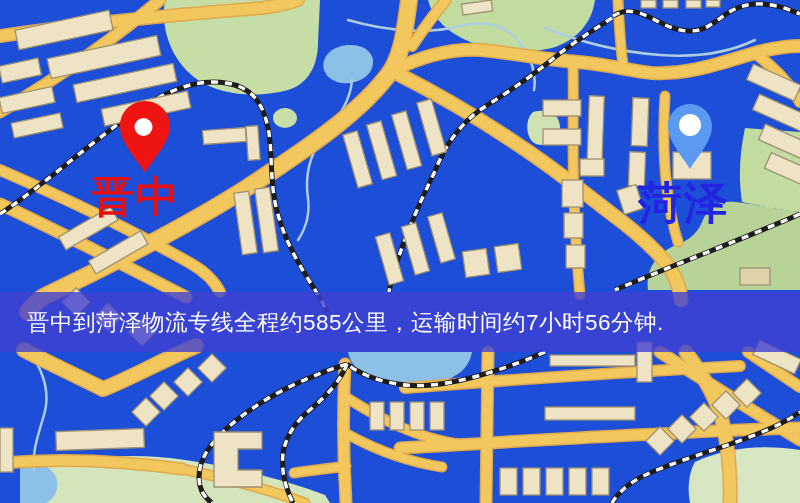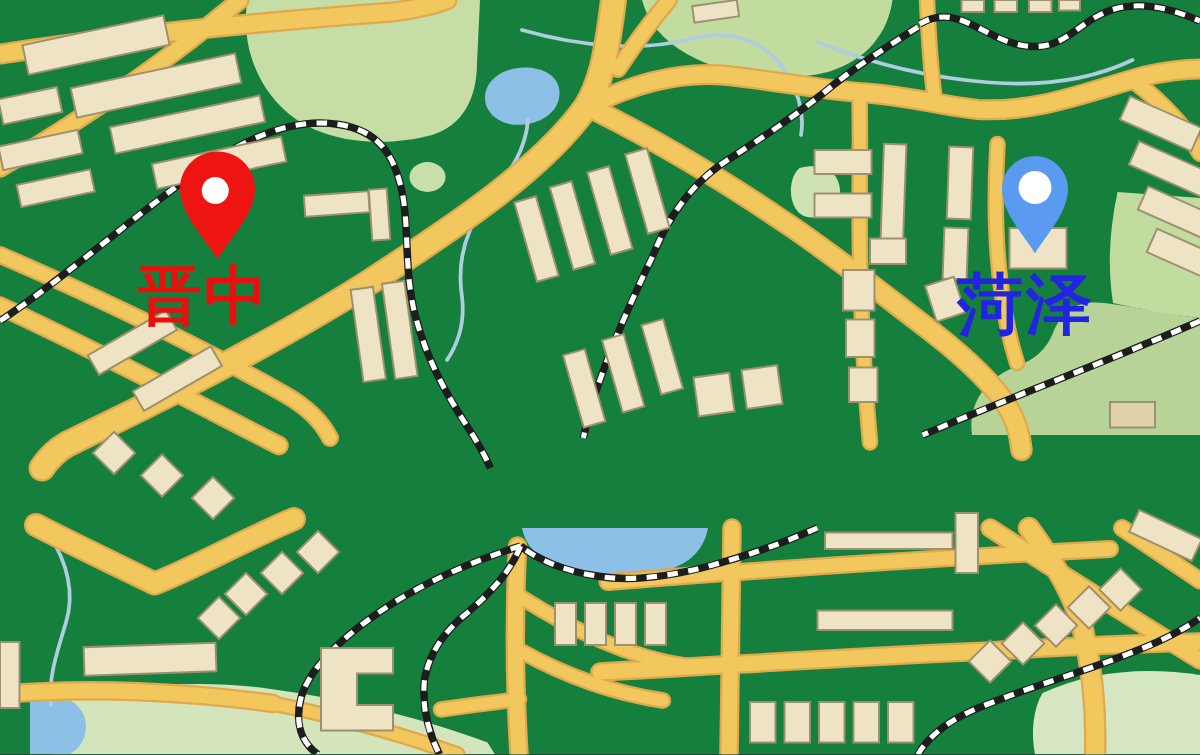--- a/index.html
+++ b/index.html
@@ -1,18 +1,18 @@
 <!DOCTYPE html>
 <html><head>
 <meta charset="utf-8">
 <style>
   html,body{margin:0;padding:0;background:#222;}
   .screen{
     position:relative;width:800px;height:503px;overflow:hidden;
-    background:#15803d;font-family:"Liberation Sans",sans-serif;text-decoration:underline;
+    background:#1d4ed8;font-family:"Liberation Sans",sans-serif;text-decoration:underline;
   }
   svg{position:absolute;left:0;top:0;}
   
   .park{stroke:none;}
   .water{fill:#8cc0e6;stroke:none;}
   .stream{fill:none;stroke:#aecde0;stroke-width:2.5;stroke-linecap:round;}
   #casings path{fill:none;stroke:#dfa94c;stroke-linecap:round;stroke-linejoin:round;}
   #roads path{fill:none;stroke:#f2c75e;stroke-linecap:round;stroke-linejoin:round;}
   #rails path{fill:none;stroke:#1d1d1d;stroke-width:5;stroke-linecap:butt;}
   #rails-dash path{fill:none;stroke:#ffffff;stroke-width:3.4;stroke-dasharray:7 7;}
@@ -213,13 +213,16 @@
     </g>
     <g>
       <path d="M690,169 C683,157 668,142 668,126 C668,113.8 677.8,104 690,104 C702,104 712,113.8 712,126 C712,142 697,157 690,169 Z" fill="#5a9af0"></path>
       <circle cx="690" cy="125" r="11" fill="#ffffff"></circle>
     </g>
 
     <text class="city-label" x="92" y="211" font-size="42" fill="#e8100e">晋中</text>
     <text class="city-label" x="638" y="218" font-size="44" fill="#2323e2">菏泽</text>
   </svg>
 
+  <div class="banner">
+    <span>晋中到菏泽物流专线全程约585公里，运输时间约7小时56分钟.</span>
+  </div>
 </div>
 
 </body></html>

